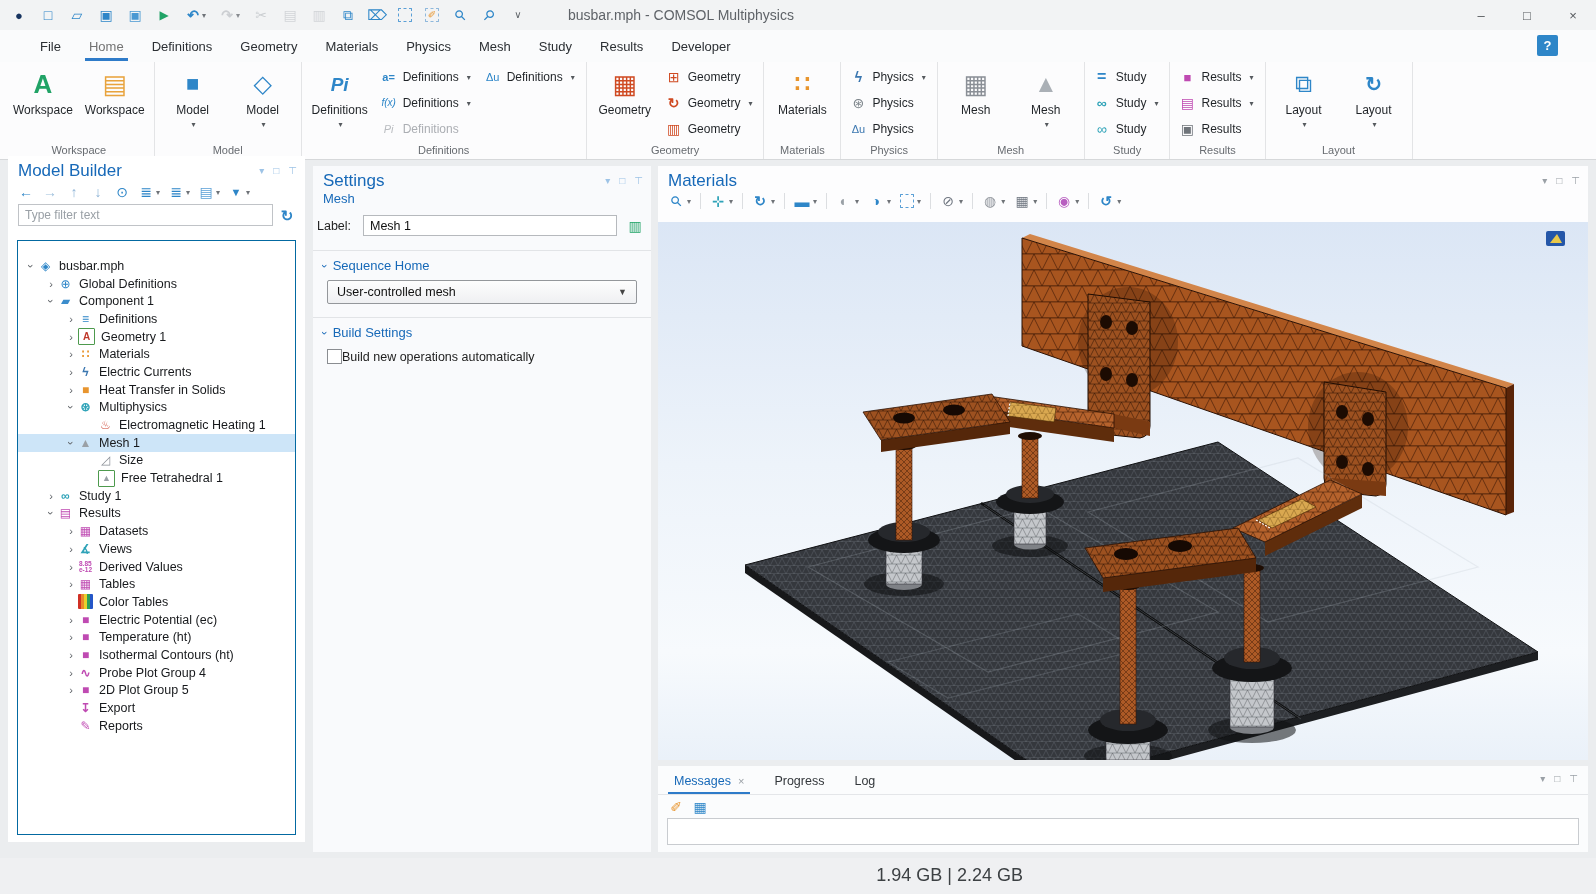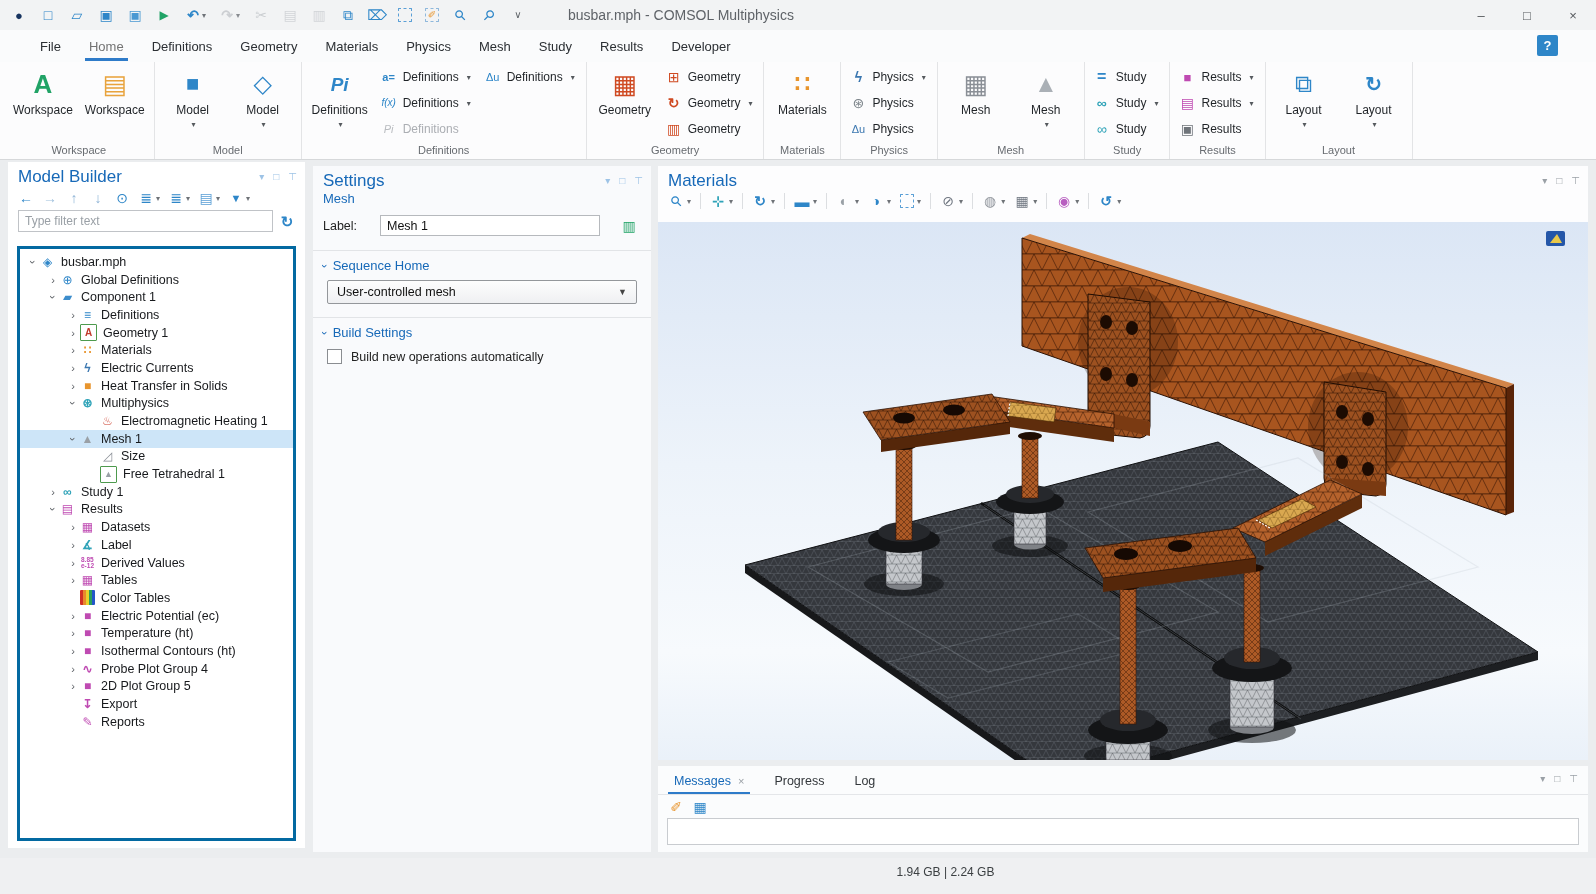--- a/index.html
+++ b/index.html
@@ -145,54 +145,54 @@
   [data-icon="message-table"]::before{content:"▦";color:#2e86c8}
   
   .panel{position:absolute;background:#fff}
   .phead{display:flex;align-items:flex-start;padding:5px 8px 0 10px}
   .ptitle{font-size:17px;color:#1769b8;flex:1}
   .phead-icons{display:flex;gap:9px;padding-top:4px;font-size:10px}
   .phead-icons span{cursor:default}
   .phicons-blue span{color:#9dc3e6}
   .phicons-gray span{color:#9aa0a6}
   
-  .panel-mb{left:8px;top:162px;width:297px;height:686px}
+  .panel-mb{left:8px;top:156px;width:297px;height:686px}
   .mb-toolbar{display:flex;align-items:center;gap:8px;padding:3px 10px 1px;font-size:13px}
   .mb-tbtn{display:inline-flex;align-items:center;gap:2px}
   .mb-tbtn .qarrow{display:none}
   .mb-tbtn[data-arrow="true"] .qarrow{display:inline}
   .mb-filter{display:flex;align-items:center;margin:3px 10px 4px;gap:6px}
   .mb-filter input{flex:1;height:18px;border:1px solid #c0c3c7;font:12px "Liberation Sans",sans-serif;padding:1px 6px;color:#333;background:#fff}
   .mb-filter input::placeholder{color:#9aa0a6}
-  .mb-tree{position:absolute;top:84px;left:9px;right:9px;bottom:7px;border:3px solid #0369a1;overflow:hidden;padding-top:4px;background:#fff}
+  .mb-tree{position:absolute;top:84px;left:9px;right:9px;bottom:7px;border:1px solid #0369a1;overflow:hidden;padding-top:16px;background:#fff}
   .trow{display:flex;align-items:center;height:17.7px;font-size:12.5px;color:#17191c;cursor:default;white-space:nowrap}
   .trow[data-level="0"]{padding-left:6px}
   .trow[data-level="1"]{padding-left:26px}
   .trow[data-level="2"]{padding-left:46px}
   .trow[data-level="3"]{padding-left:66px}
   .trow[data-selected="true"]{background:#cde5f8}
   .chev{width:14px;font-size:11px;color:#5f6368;display:inline-flex;justify-content:center;flex:none}
   .chev::before{content:"›"}
   .trow[data-chevron="expanded"] .chev::before{display:inline-block;transform:rotate(90deg)}
   .trow[data-chevron="none"] .chev::before{content:""}
   .trow .ic{margin-right:6px;width:15px;height:15px;font-size:12px}
   
   .panel-st{left:313px;top:166px;width:338px;height:686px;background:#f9fafc}
   .st-sub{font-size:13px;color:#1769b8;padding:0 10px 2px}
   .st-buildall{display:flex;align-items:center;gap:6px;padding:6px 10px 8px;font-size:12.5px;color:#222}
-  .st-row{display:flex;align-items:center;margin:6px 10px 0;gap:17px}
+  .st-row{display:flex;align-items:center;margin:6px 4px 0;gap:6px}
   .st-row label{font-size:12.5px;width:40px;color:#222}
   .st-row input{flex:1;height:19px;border:1px solid #b6b9bd;background:#fff;font:12.5px "Liberation Sans",sans-serif;padding:0 6px;color:#111}
   .st-editbtn{width:22px;height:21px;display:flex;align-items:center;justify-content:center;border:1px solid transparent}
   .st-section{margin-top:13px;border-top:1px solid #e2e4e7}
   .st-sechead{display:flex;align-items:center;gap:6px;padding:7px 10px 5px;font-size:13px;color:#1769b8}
   .st-sechead .chev2{font-size:11px;color:#1769b8;display:inline-block;transform:rotate(90deg)}
   .st-select{margin:2px 14px 4px;height:22px;border:1px solid #94979b;background:linear-gradient(#fdfdfd,#eff0f2);display:flex;align-items:center;padding:0 9px;font-size:12.5px;color:#111;border-radius:2px}
   .st-select .selarr{margin-left:auto;font-size:9px;color:#444}
-  .st-check{display:flex;align-items:center;gap:9px;margin:4px 14px;font-size:12.5px;color:#222}
+  .st-check{display:flex;align-items:center;gap:0;margin:4px 14px;font-size:12.5px;color:#222}
   .st-check .box{width:13px;height:13px;border:1px solid #8a8d91;background:#fff;flex:none}
   
   .panel-gx{left:658px;top:166px;width:930px;height:594px;background:#fdfdfe;overflow:hidden}
   .gx-toolbar{display:flex;align-items:center;gap:9px;padding:2px 10px 4px;font-size:13px}
   .gx-btn{display:inline-flex;align-items:center;gap:3px}
   .gx-btn .qarrow{display:inline;font-size:8px;color:#6f7378}
   .gx-sep{width:1px;height:16px;background:#dcdee1}
   .gx-canvas{position:absolute;left:0;top:56px;width:930px;height:538px}
   
   .panel-ms{left:658px;top:766px;width:930px;height:86px;background:#fbfcfd}
@@ -200,21 +200,21 @@
   .ms-tab{display:flex;align-items:center;gap:7px;font-size:12.5px;color:#33373b;padding:0 6px;margin-right:18px;height:100%;position:relative}
   .ms-tab[data-active="true"]{color:#1769b8}
   .ms-tab[data-active="true"]::after{content:"";position:absolute;left:0;right:0;bottom:0;height:2px;background:#2e7bc9}
   .ms-tab .closex{color:#9aa0a6;font-size:11px;display:none}
   .ms-tab[data-closable="true"] .closex{display:inline}
   .ms-iconsR{margin-left:auto;display:flex;gap:9px;font-size:10px;color:#9aa0a6}
   .ms-toolbar{display:flex;gap:8px;padding:3px 10px}
   .ms-box{position:absolute;left:9px;right:9px;top:52px;bottom:7px;border:1px solid #c9ccd0;background:#fff}
   
   .statusbar{position:absolute;left:0;right:0;top:858px;height:36px;background:#eff0f2}
-  .status-mem{position:absolute;left:868px;top:7px;width:155px;text-align:center;font-size:12px;color:#3c4043}
+  .status-mem{position:absolute;left:868px;top:7px;width:155px;text-align:right;font-size:18px;color:#3c4043}
 </style>
 </head>
 <body>
 
 <div class="app">
 
   <div class="titlebar">
     <div class="qat">
 
         <span class="qbtn">
@@ -697,21 +697,21 @@
 
         <div class="trow" data-level="2" data-chevron="collapsed">
           <span class="chev"></span>
           <span class="ic" data-icon="datasets"></span>
           <span>Datasets</span>
         </div>
 
         <div class="trow" data-level="2" data-chevron="collapsed">
           <span class="chev"></span>
           <span class="ic" data-icon="views"></span>
-          <span>Label</span>
+          <span>Views</span>
         </div>
 
         <div class="trow" data-level="2" data-chevron="collapsed">
           <span class="chev"></span>
           <span class="ic" data-icon="derived-values"></span>
           <span>Derived Values</span>
         </div>
 
         <div class="trow" data-level="2" data-chevron="collapsed">
           <span class="chev"></span>

